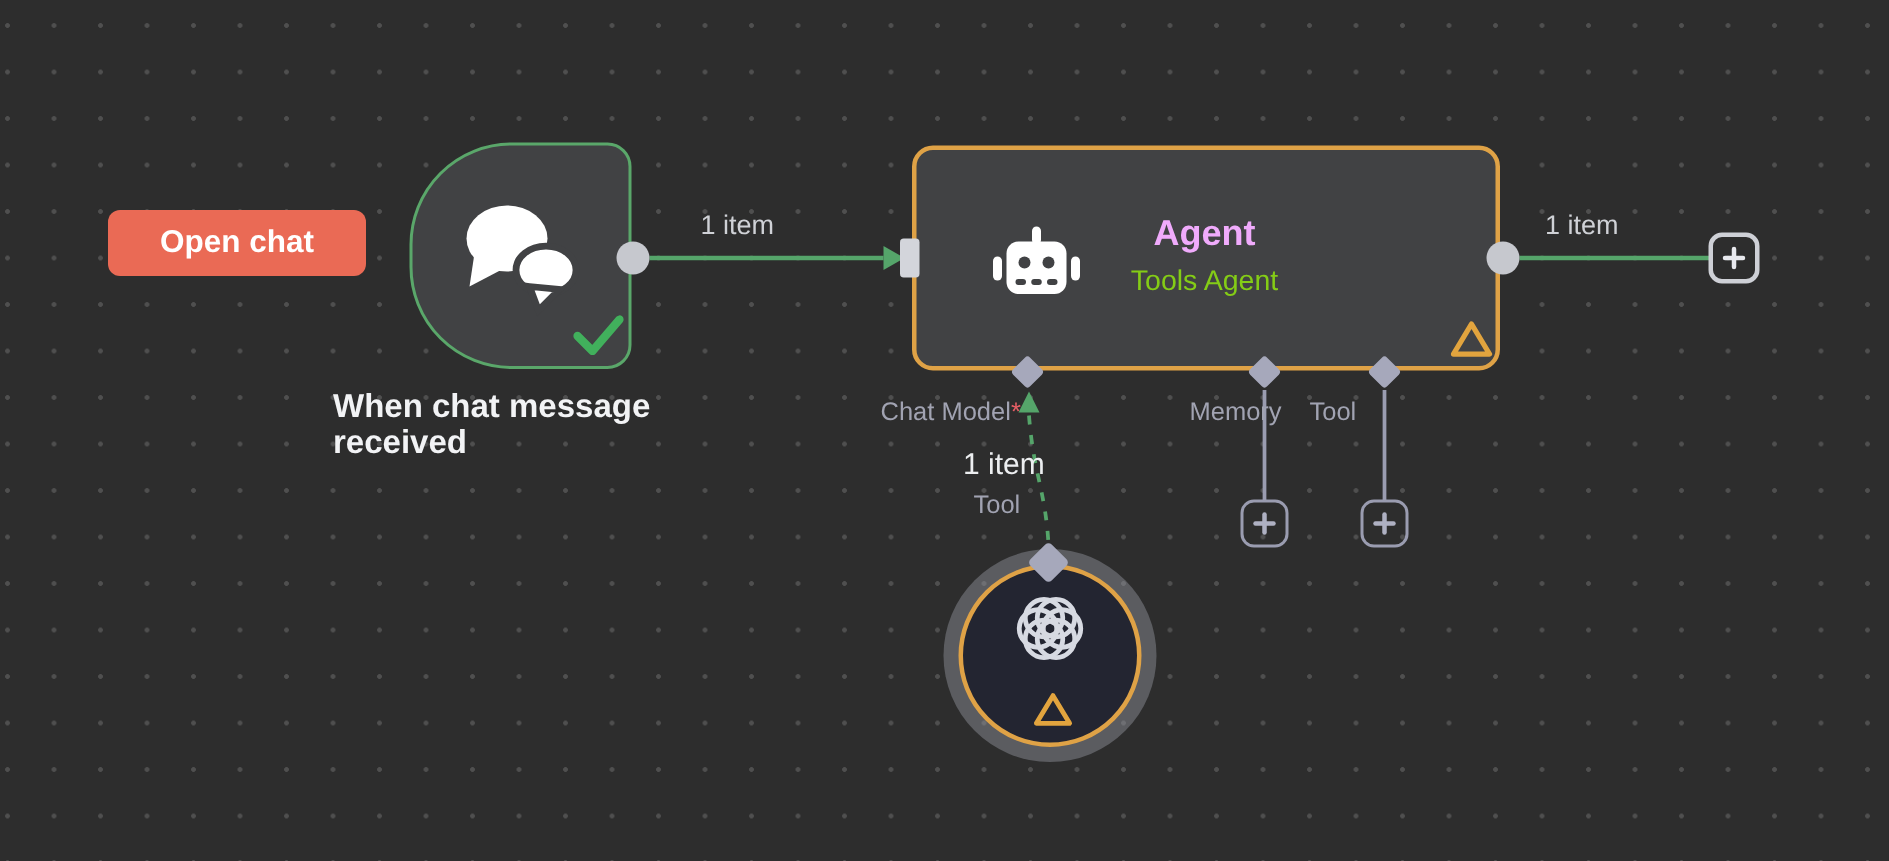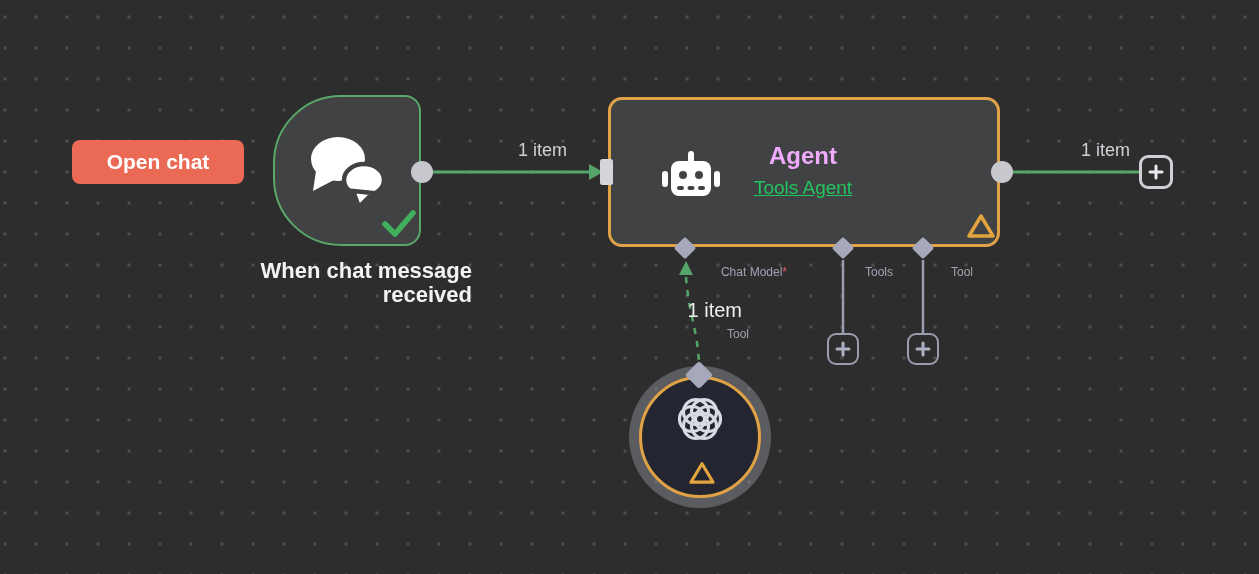--- a/index.html
+++ b/index.html
@@ -37,21 +37,21 @@
   .agent-node {
     position:absolute; left:608px; top:97px; width:392px; height:150px;
     background:#414244; border:3px solid #dfa246; border-radius:14px; z-index:2;
   }
   .agent-node .robot-icon { position:absolute; left:50px; top:49px; }
   .agent-titles {
     position:absolute; left:192px; top:42px; transform:translateX(-50%);
     text-align:center; white-space:nowrap;
   }
   .agent-title { color:#f0abfc; font-size:24px; font-weight:600; }
-  .agent-subtitle { color:#22c55e; font-size:19px; margin-top:7px;text-decoration:underline; }
+  .agent-subtitle { color:#84cc16; font-size:19px; margin-top:7px; }
   .agent-node .warning-icon { position:absolute; left:355px; top:113px; }
 
   
   .ep-circle {
     position:absolute; width:22px; height:22px; border-radius:50%;
     background:#c6c8ce; z-index:4; cursor:crosshair;
   }
   .input-rect {
     position:absolute; left:600px; top:159px; width:13px; height:26px;
     background:#d3d5db; border-radius:2.5px; z-index:4;
@@ -71,25 +71,25 @@
     content:""; position:absolute; left:50%; top:50%; background:#aeb0c2;
     transform:translate(-50%,-50%); border-radius:1.5px;
   }
   .plus-btn::before { width:15px; height:3px; }
   .plus-btn::after  { width:3px; height:15px; }
   .plus-btn.small { width:32px; height:32px; }
   .plus-btn.output { width:34px; height:34px; border-color:#ced0d6; border-width:3px; }
   .plus-btn.output::before, .plus-btn.output::after { background:#e8e9ee; }
 
   
-  .lbl { position:absolute; text-align:right; z-index:5; pointer-events:none; }
+  .lbl { position:absolute; text-align:left; z-index:5; pointer-events:none; }
   .node-label { color:#f2f3f5; font-size:22px; font-weight:600; line-height:24px; }
   .item-label { color:#cfd1d6; font-size:18px; }
   .item-label.bright { color:#eceef0; font-size:20px; }
-  .port-label { color:#a1a3b2; font-size:12px; }
+  .port-label { color:#a1a3b2; font-size:17px; }
   .required-marker { color:#e85f66; }
 </style>
 </head>
 <body>
 
 <div class="canvas">
 
   <svg class="wires" width="1259" height="574" viewBox="0 0 1259 574">
     <path d="M433 172 H589" stroke="#55a56a" stroke-width="3" fill="none"></path>
     <polygon points="589,164 589,180 603,172" fill="#55a56a"></polygon>
@@ -149,21 +149,21 @@
   <div class="input-rect"></div>
   <div class="ep-circle" style="left:991px; top:161px;"></div>
 
   <div class="diamond" style="left:677px; top:240px;"></div>
   <div class="diamond" style="left:835px; top:240px;"></div>
   <div class="diamond" style="left:915px; top:240px;"></div>
 
   <div class="lbl port-label" style="left:587px; top:265px; width:200px;">
     <span>Chat Model</span><span class="required-marker">*</span>
   </div>
-  <div class="lbl port-label" style="left:793px; top:265px; width:100px;">Tools</div>
+  <div class="lbl port-label" style="left:793px; top:265px; width:100px;">Memory</div>
   <div class="lbl port-label" style="left:873px; top:265px; width:100px;">Tool</div>
 
   <div class="lbl item-label bright" style="left:642px; top:299px; width:100px;">1 item</div>
   <div class="lbl port-label" style="left:649px; top:327px; width:100px;">Tool</div>
 
   <button class="plus-btn small" style="left:827px; top:333px;"></button>
   <button class="plus-btn small" style="left:907px; top:333px;"></button>
 
   <div style="position:absolute; left:629px; top:366px; width:142px; height:142px;
               border-radius:50%; background:rgba(156,158,166,0.42); z-index:2;">

